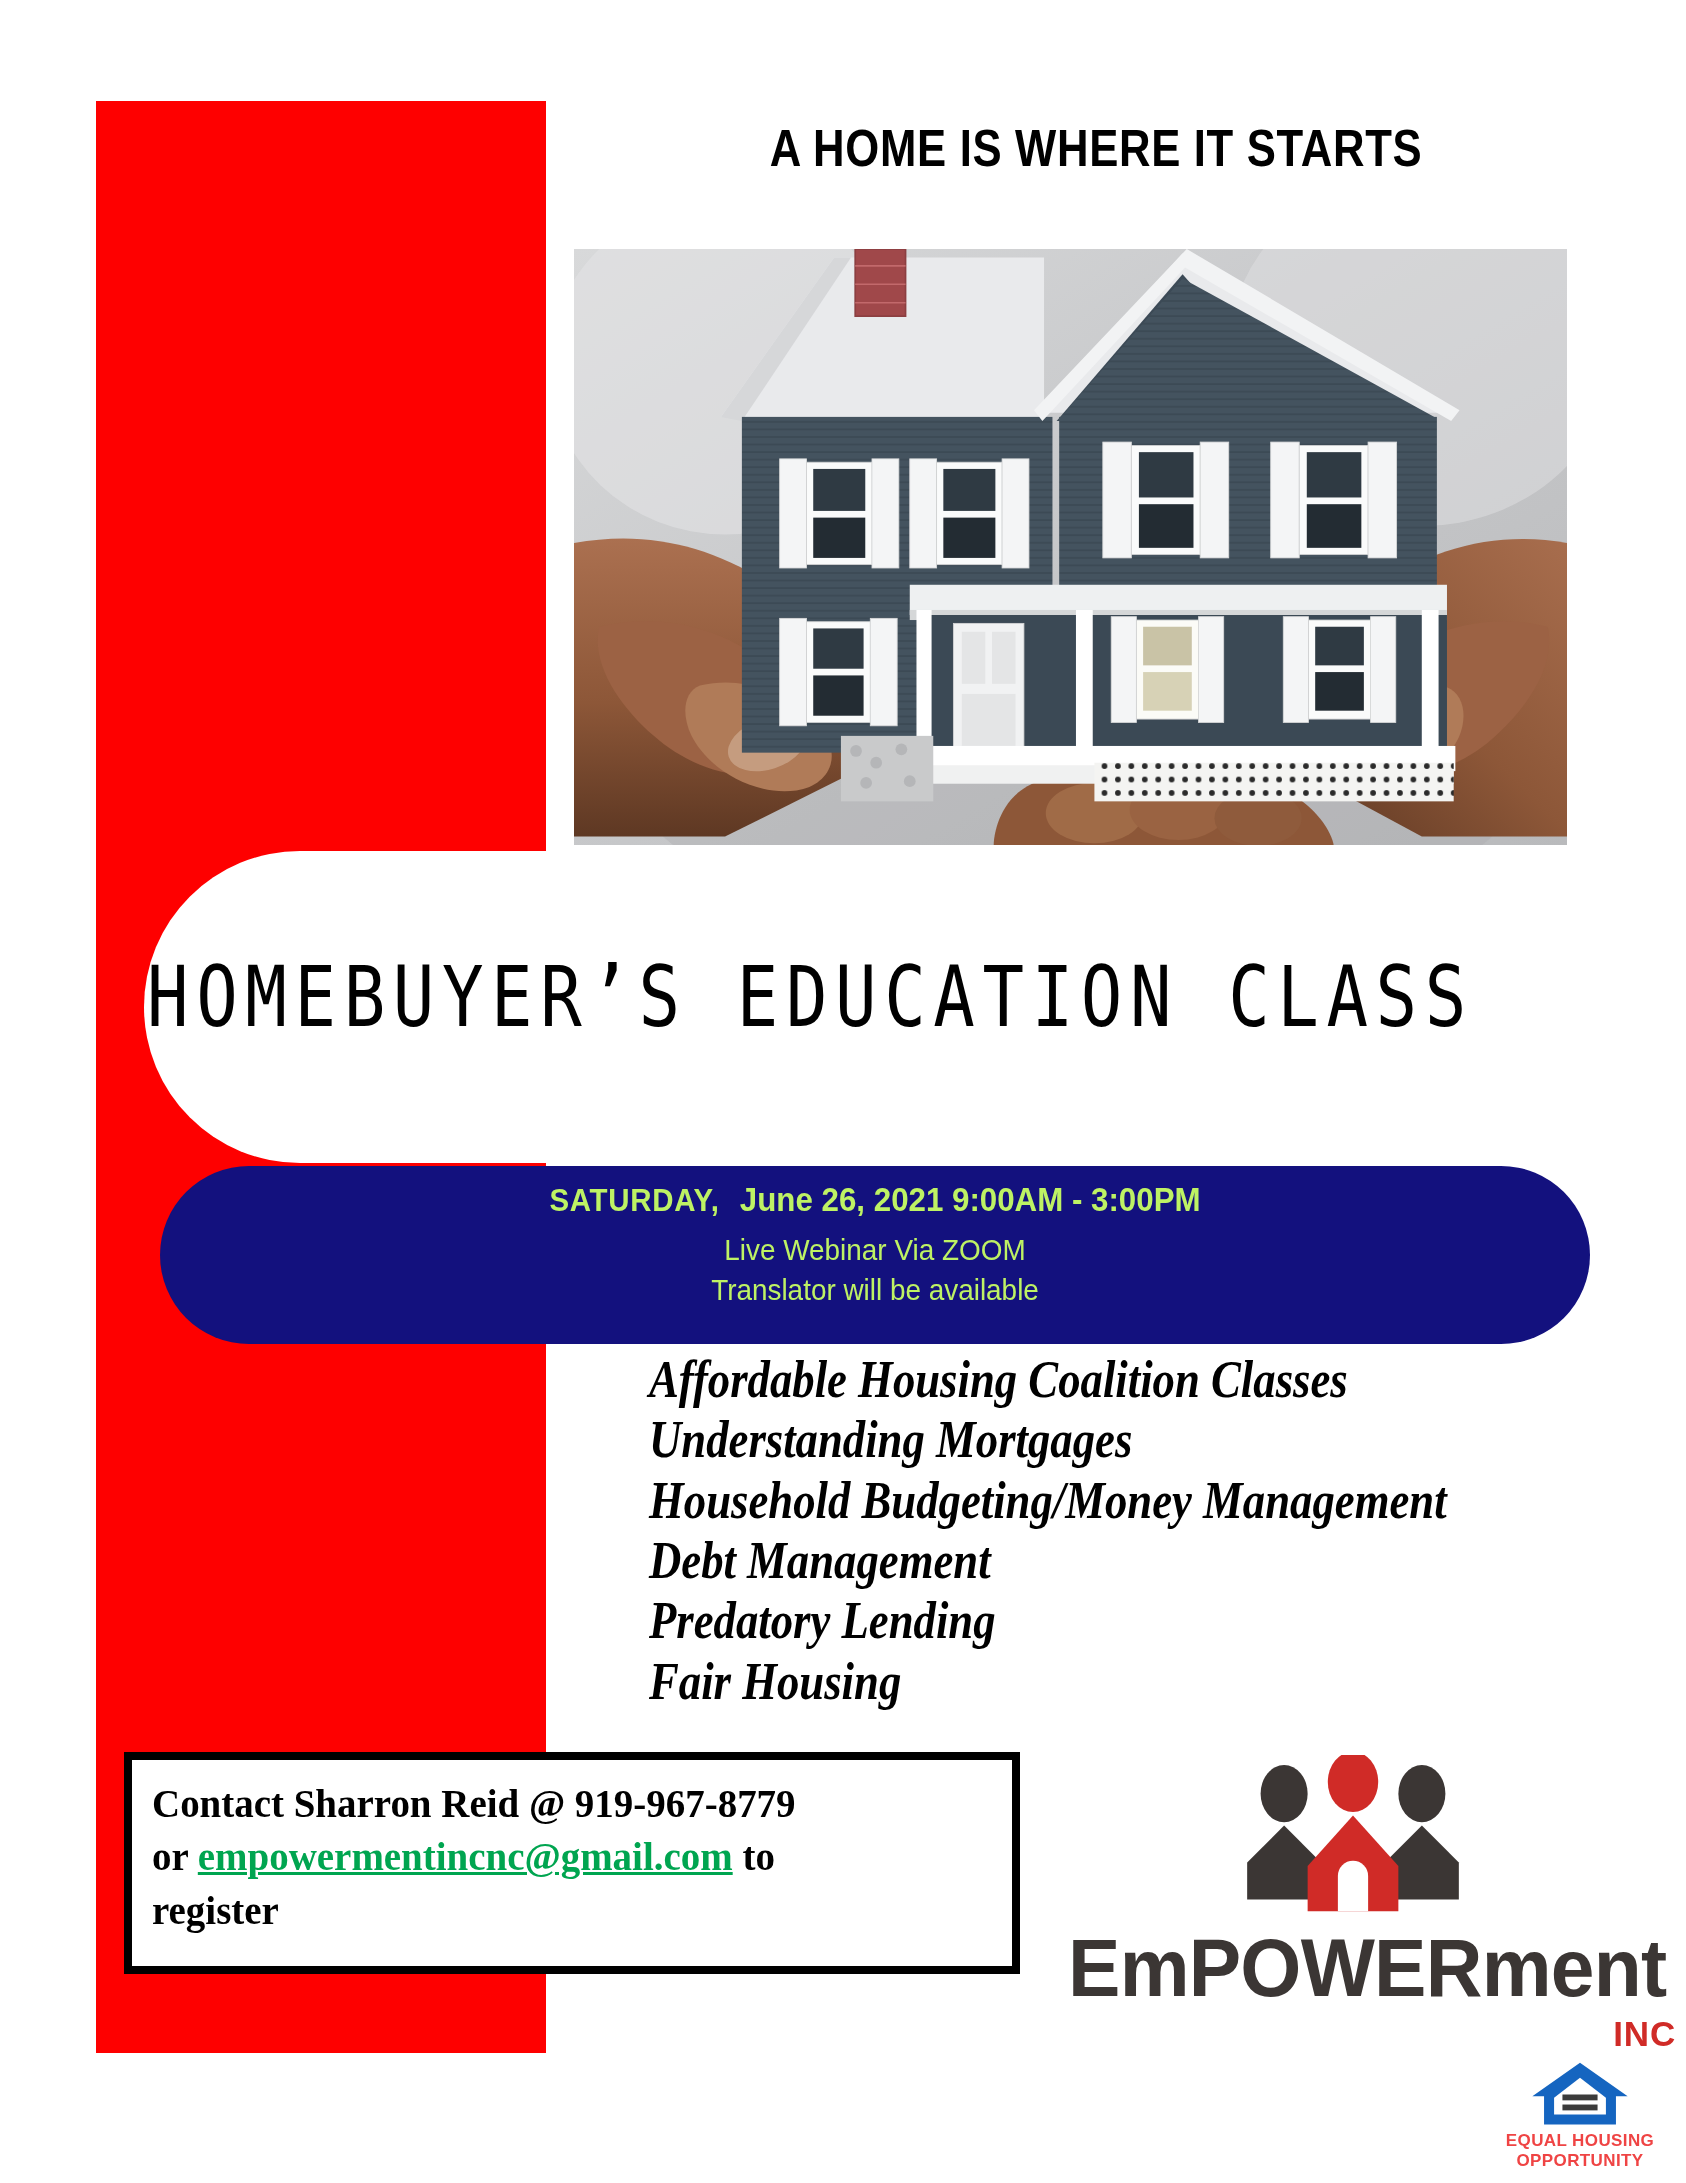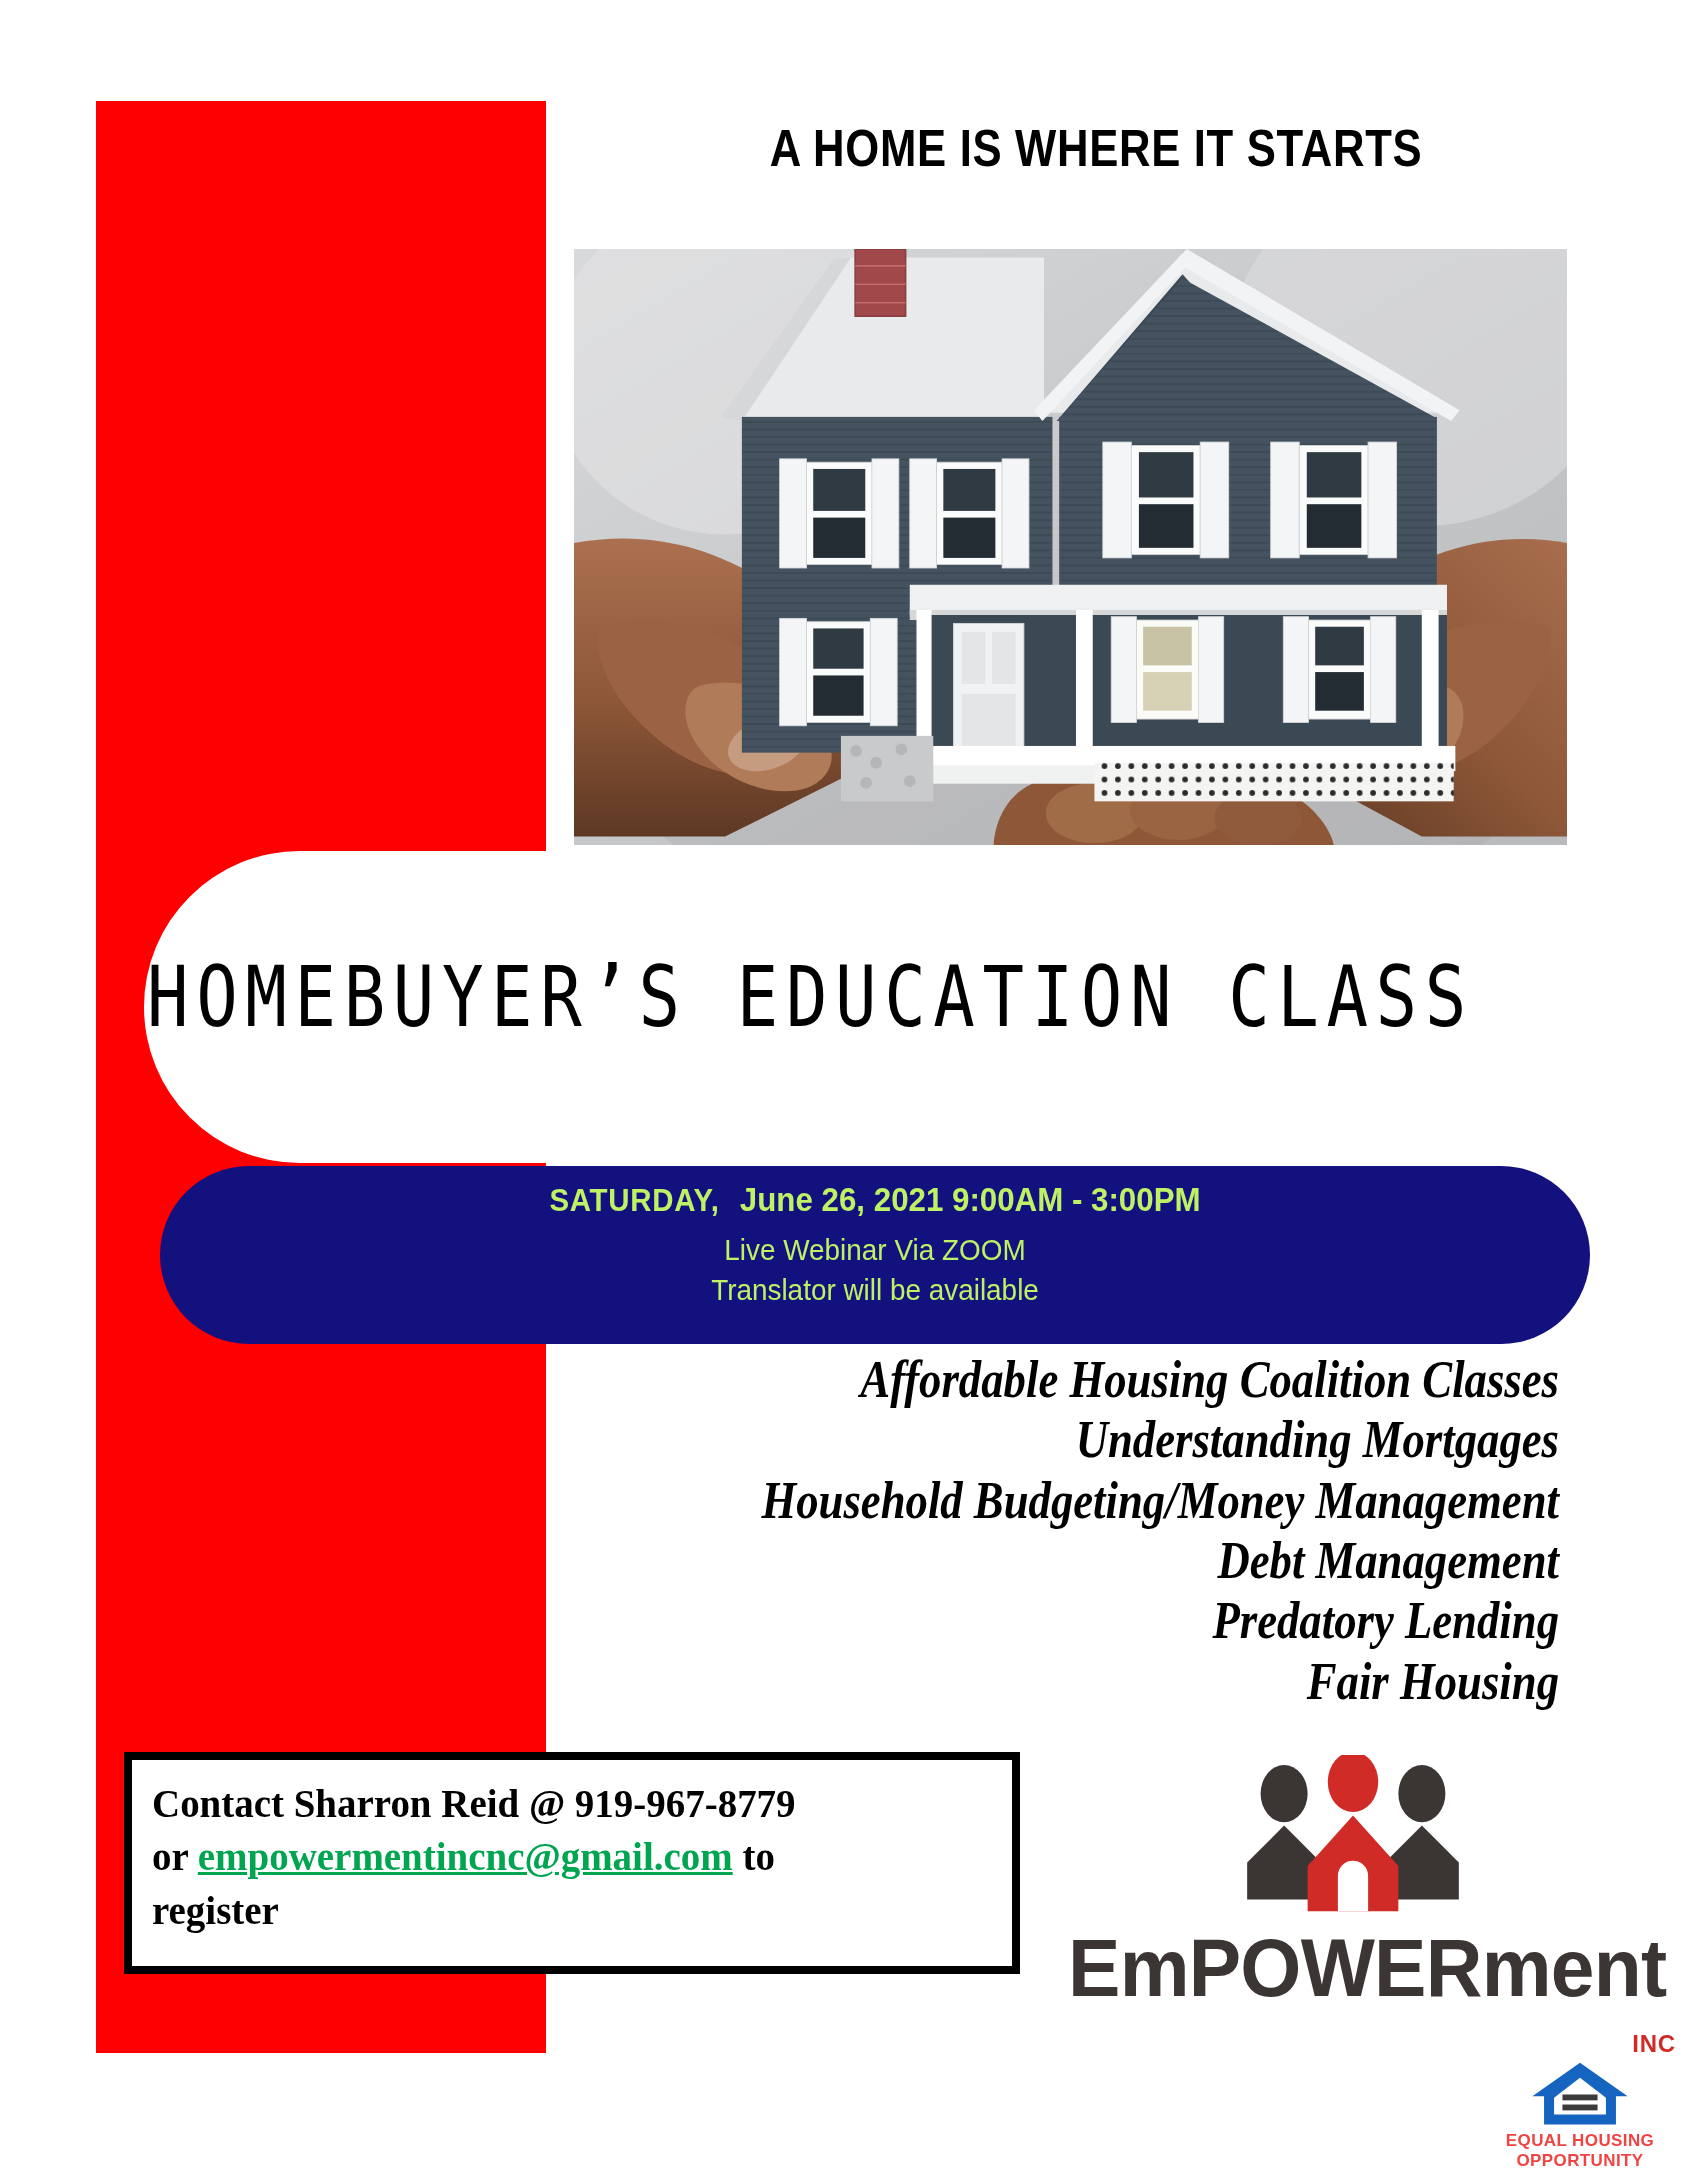--- a/index.html
+++ b/index.html
@@ -123,24 +123,24 @@
     font-size: 30px;
     transform: scaleX(0.93);
     line-height: 1.32;
     white-space: nowrap;
   }
   .zoom-line { margin-top: 10px; }
 
   
   .topics {
     position: absolute;
-    left: 536px;
+    left: 572px;
     top: 1350px;
     width: 1100px;
-    text-align: right;
+    text-align: left;
     z-index: 6;
   }
   .topic {
     font-family: "Liberation Serif", "DejaVu Serif", serif;
     font-style: italic;
     font-weight: bold;
     font-size: 52px;
     line-height: 1.16;
     color: #000000;
     transform: scaleX(0.86);
@@ -193,24 +193,24 @@
     color: #3B3634;
     letter-spacing: -0.8px;
     line-height: 1.0;
     transform: scaleX(0.97);
     white-space: nowrap;
     margin-top: 5px;
   }
   .logo-inc {
     font-family: "Liberation Sans", sans-serif;
     font-weight: bold;
-    font-size: 24px;
+    font-size: 35px;
     color: #D02B27;
     letter-spacing: 0.8px;
-    margin-top: 21px;
+    margin-top: 5px;
   }
 
   
   .eho {
     position: absolute;
     left: 1500px;
     top: 2059px;
     width: 160px;
     z-index: 20;
     text-align: center;

